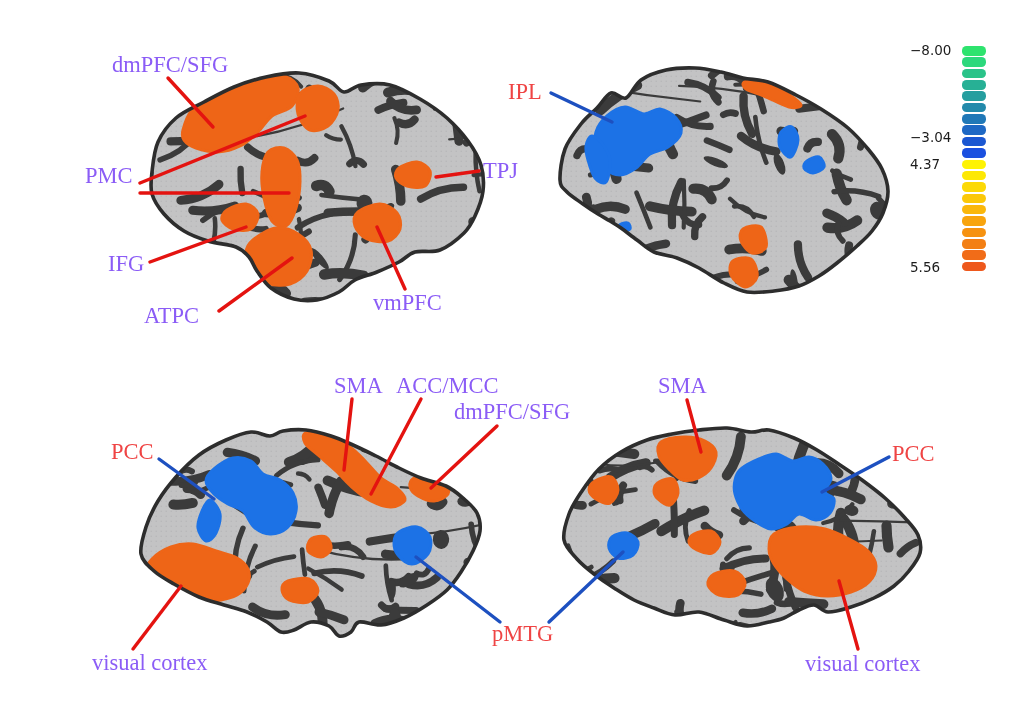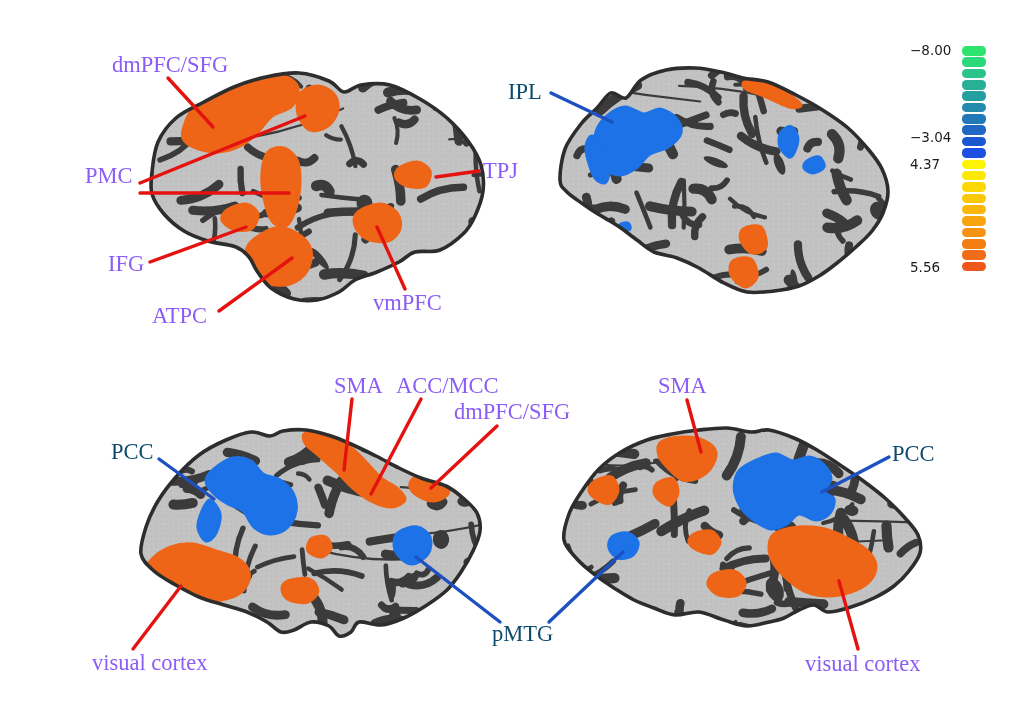--- a/index.html
+++ b/index.html
@@ -1,21 +1,21 @@
 <!DOCTYPE html>
 <html><head>
 <meta charset="utf-8">
 <style>
   html,body{margin:0;padding:0;background:#ffffff}
   .fig{position:relative;width:1024px;height:712px;background:#ffffff;overflow:hidden;
        font-family:"Liberation Serif",serif}
   #art{position:absolute;left:0;top:0}
   .lbl{position:absolute;font-size:22.5px;line-height:1.05;white-space:nowrap}
   .red{color:#8b5cf6}
-  .blue{color:#0c4a6e}
+  .blue{color:#ef4444}
   .cb-tick{position:absolute;width:46px;text-align:left;
            font-family:"DejaVu Sans",sans-serif;font-size:13.5px;color:#1c1c1c;line-height:1}
   .cb-seg{position:absolute;left:962px;width:24px;height:9.6px;border-radius:4.5px}
 </style>
 </head>
 <body>
 
 <div class="fig">
   <svg id="art" width="1024" height="712" viewBox="0 0 1024 712">
       <defs>
@@ -427,21 +427,21 @@
       </g>
       <line x1="687" y1="400" x2="701" y2="452" stroke="#e41310" stroke-width="3.4" stroke-linecap="round"></line>
       <line x1="889" y1="457" x2="822" y2="492" stroke="#1d50c0" stroke-width="3.4" stroke-linecap="round"></line>
       <line x1="549" y1="622" x2="623" y2="552" stroke="#1d50c0" stroke-width="3.4" stroke-linecap="round"></line>
       <line x1="858" y1="649" x2="839" y2="581" stroke="#e41310" stroke-width="3.4" stroke-linecap="round"></line>
     </svg>
 
   <div class="lbl red" style="left:112px;top:53px">dmPFC/SFG</div>
   <div class="lbl red" style="left:85px;top:164px">PMC</div>
   <div class="lbl red" style="left:108px;top:252px">IFG</div>
-  <div class="lbl red" style="left:152px;top:304px">ATPC</div>
+  <div class="lbl red" style="left:144px;top:304px">ATPC</div>
   <div class="lbl red" style="left:373px;top:291px">vmPFC</div>
   <div class="lbl red" style="left:483px;top:159px">TPJ</div>
 
   <div class="lbl blue" style="left:508px;top:80px">IPL</div>
 
   <div class="lbl blue" style="left:111px;top:440px">PCC</div>
   <div class="lbl red" style="left:334px;top:374px">SMA</div>
   <div class="lbl red" style="left:396px;top:374px">ACC/MCC</div>
   <div class="lbl red" style="left:454px;top:400px">dmPFC/SFG</div>
   <div class="lbl red" style="left:92px;top:651px">visual cortex</div>

